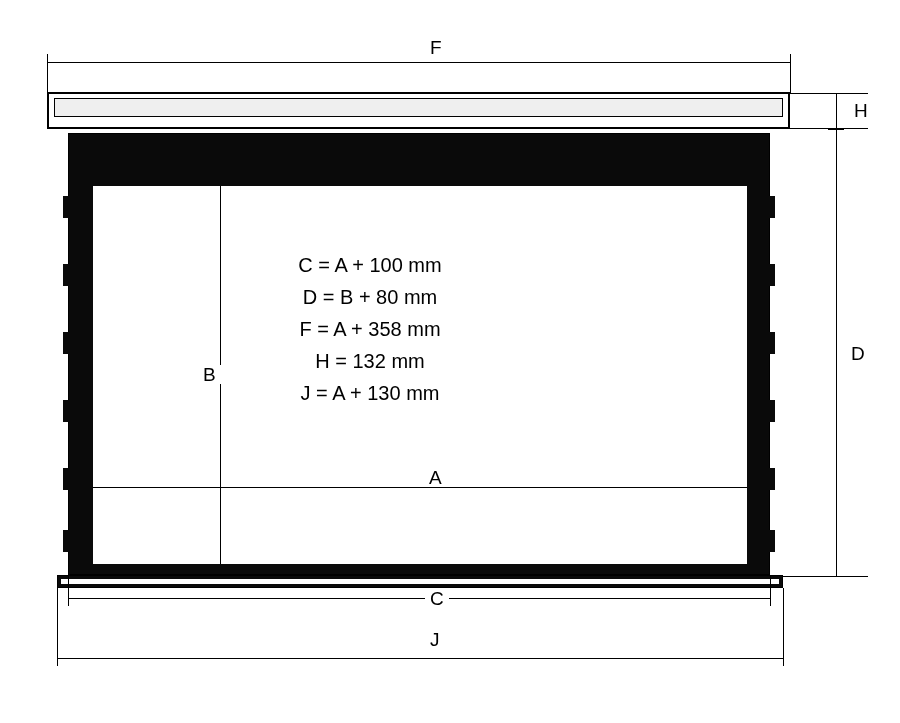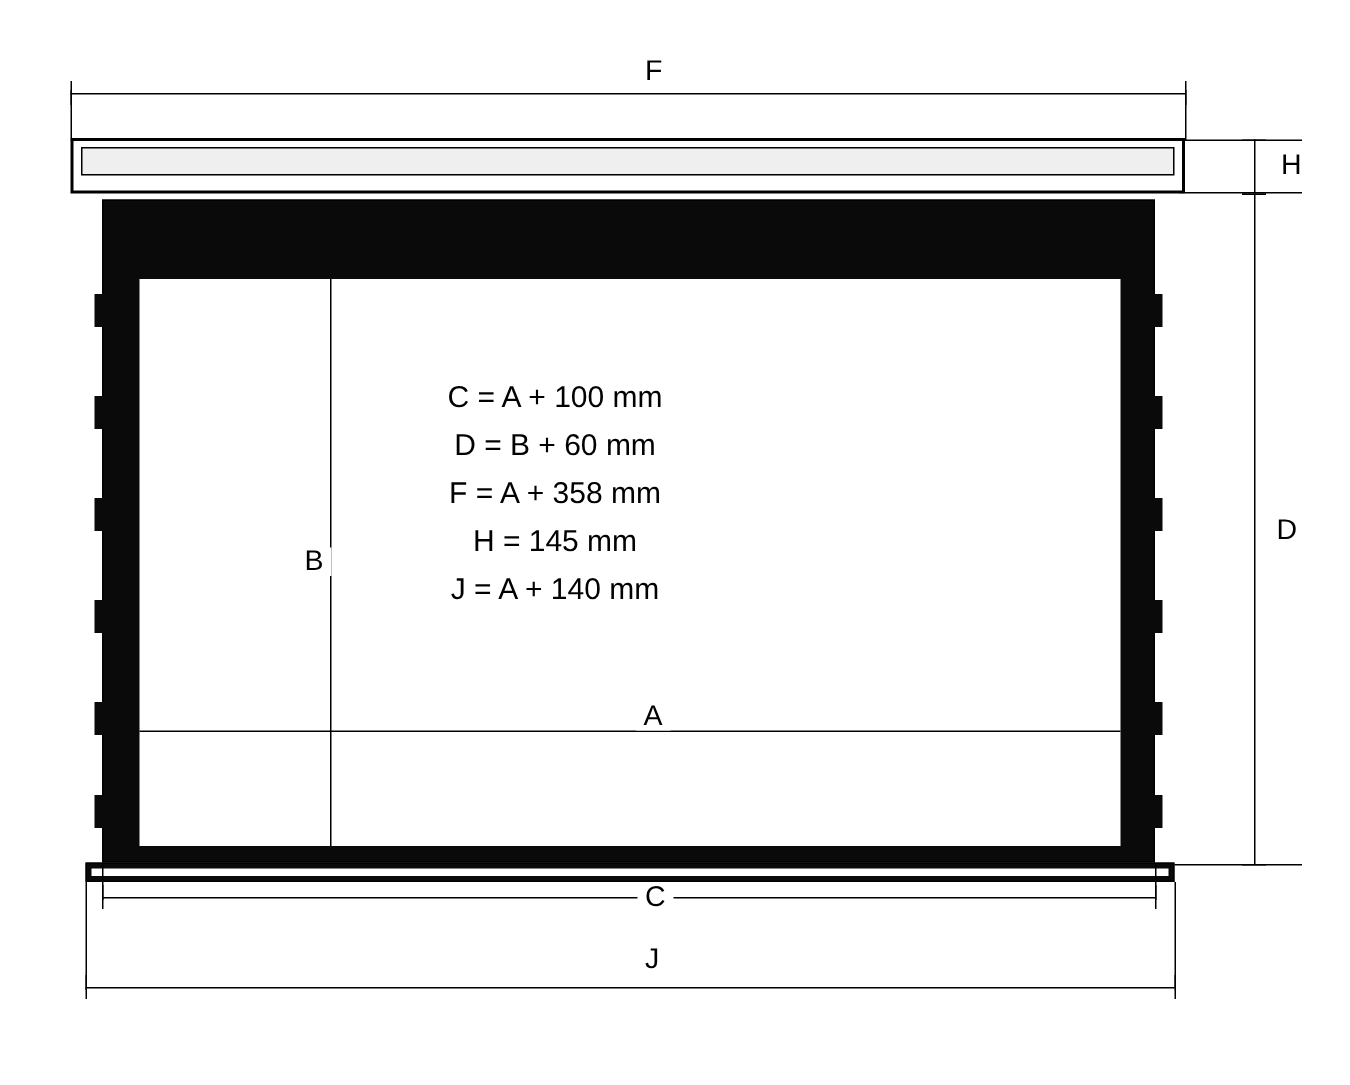--- a/index.html
+++ b/index.html
@@ -221,24 +221,24 @@
   <div id="bottom-bar">
     <div id="bottom-bar-inner"></div>
   </div>
 
   <div class="label" style="left:198px; top:365px;">B</div>
 
   <div class="label" style="left:424px; top:468px;">A</div>
 
   <div id="formula-block">
     <div>C = A + 100 mm</div>
-    <div>D = B + 60 mm</div>
+    <div>D = B + 80 mm</div>
     <div>F = A + 358 mm</div>
-    <div>H = 145 mm</div>
-    <div>J = A + 140 mm</div>
+    <div>H = 132 mm</div>
+    <div>J = A + 130 mm</div>
   </div>
 
   <div class="ext-line-v abs" style="left:68px; top:576px; height:24px;"></div>
   <div class="ext-line-v abs" style="left:770px; top:576px; height:24px;"></div>
   <div class="dim-line-h" style="left:68px; top:598px; width:702px;"></div>
   <div class="tick-v" style="left:68px; top:590px; height:16px;"></div>
   <div class="tick-v" style="left:770px; top:590px; height:16px;"></div>
   <div class="label" style="left:425px; top:589px;">C</div>
 
   <div class="ext-line-v abs" style="left:57px; top:588px; height:72px;"></div>

